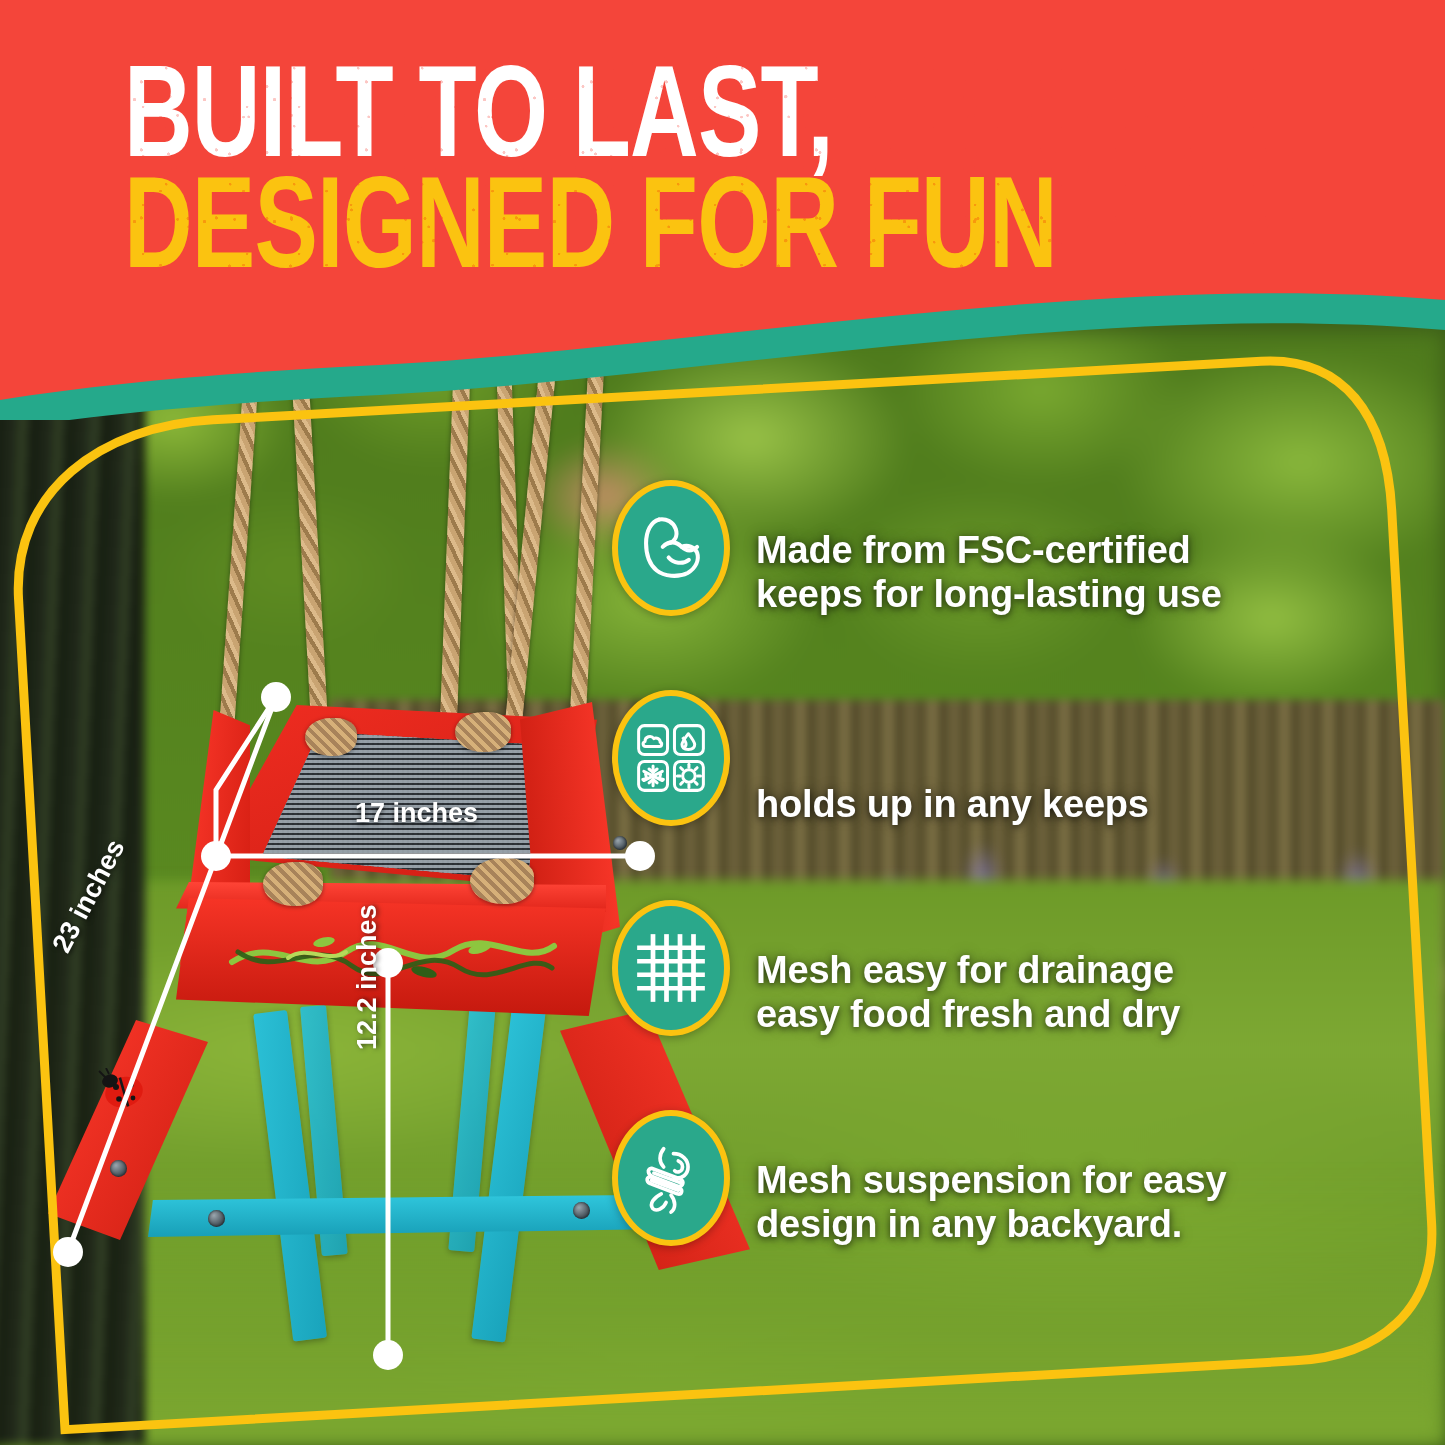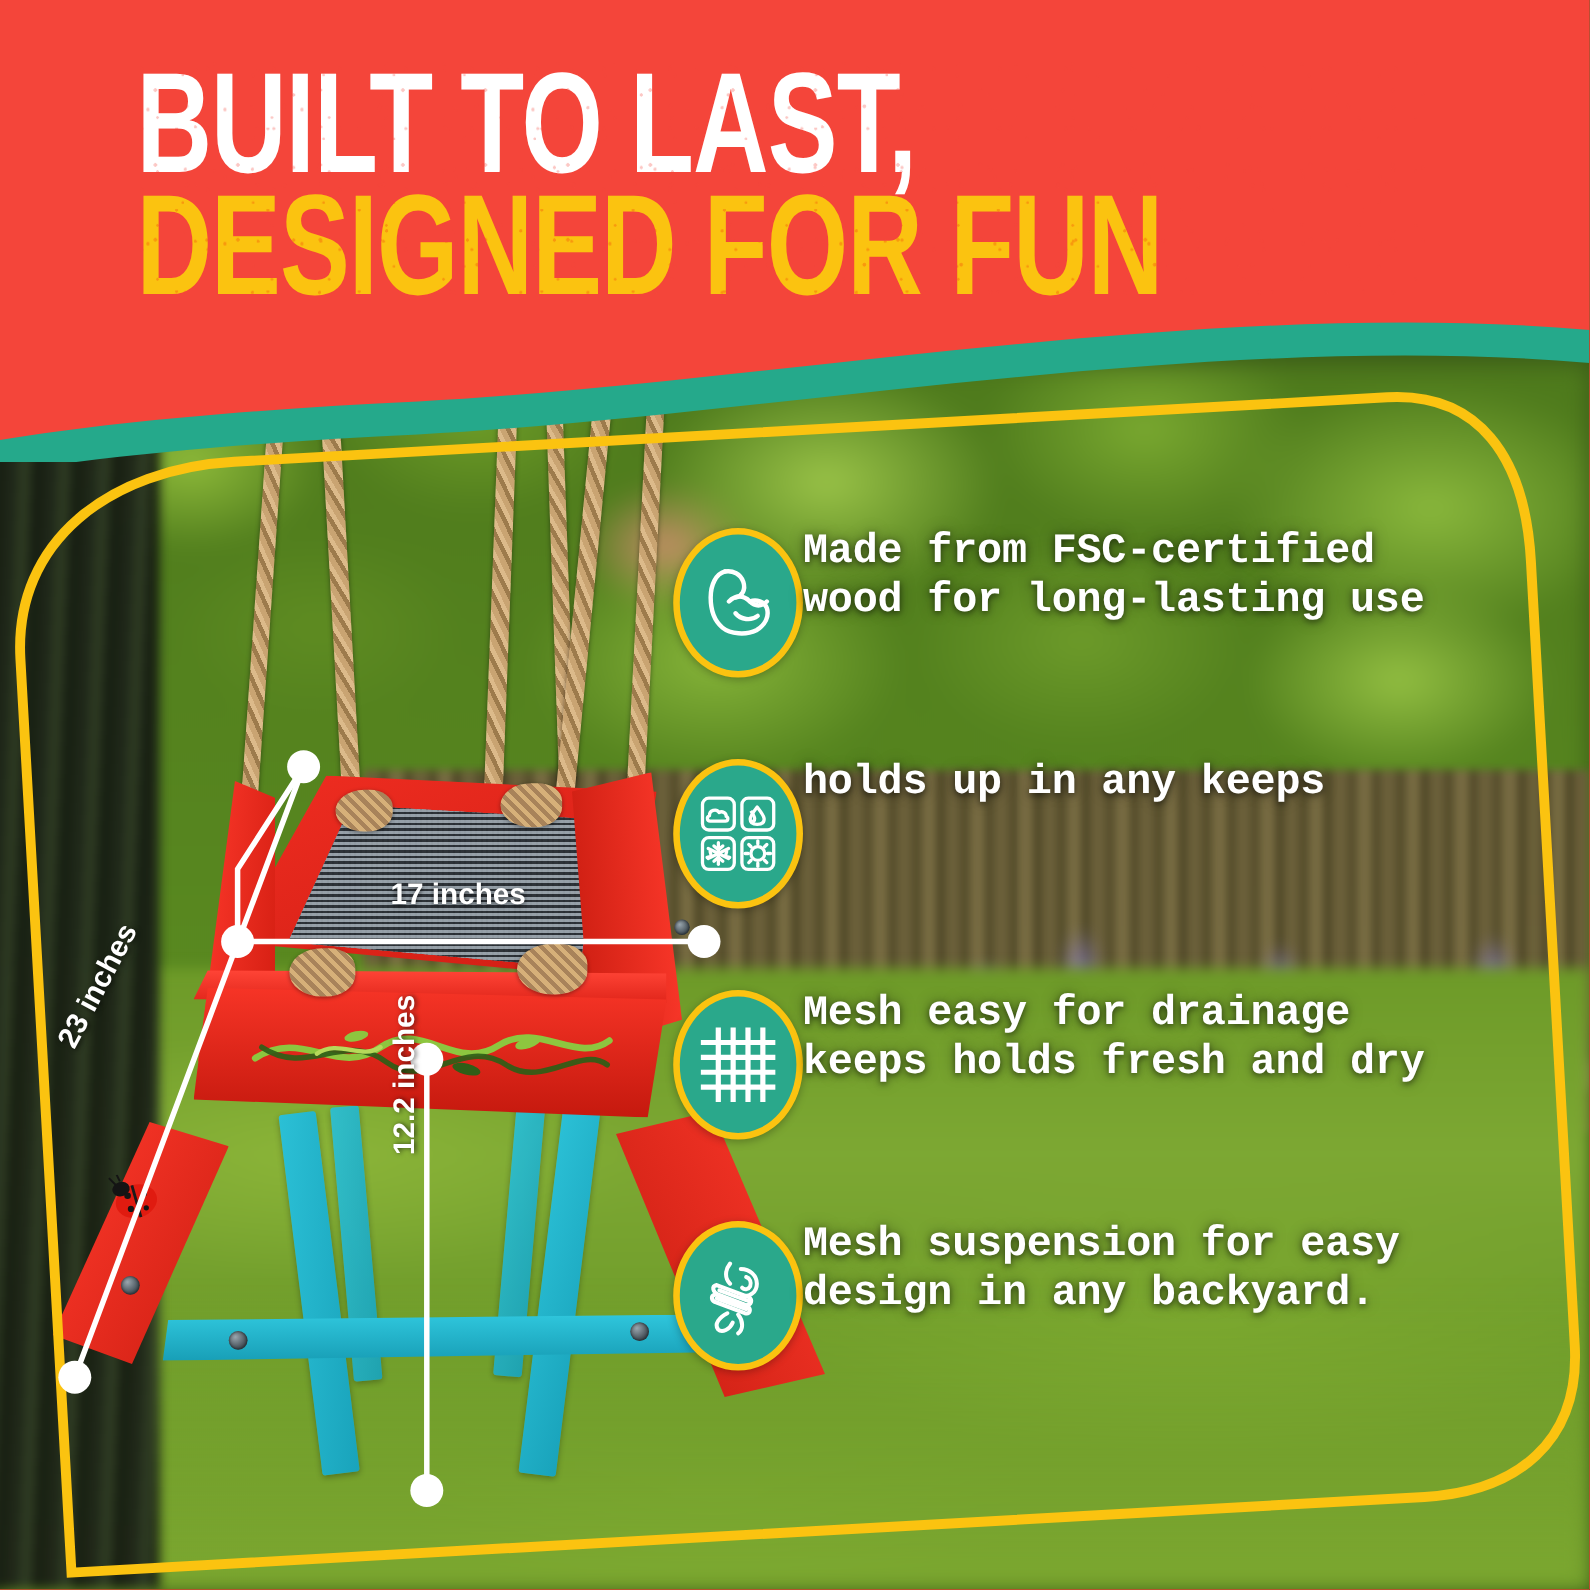--- a/index.html
+++ b/index.html
@@ -169,22 +169,22 @@
                radial-gradient(circle at 73% 82%, #F4453A 1.3px, transparent 1.7px);
              background-size:60px 55px, 75px 68px, 52px 49px, 88px 72px, 64px 58px,
                              79px 66px, 57px 52px, 70px 61px, 83px 74px, 61px 56px; }
 
   
   .frame { position:absolute; left:0; top:0; width:1445px; height:1445px; z-index:4;
            pointer-events:none; }
 
   
   .features { position:absolute; left:612px; top:480px; width:760px; z-index:7; }
-  .feature { position:relative; display:flex; align-items:flex-start; 
-             height:136px; margin-bottom:74px;font-family:Liberation Mono, monospace; }
+  .feature { position:relative; display:flex; align-items:flex-end; gap:26px;
+             height:136px; margin-bottom:74px; }
   .ficon { flex:0 0 auto; width:118px; height:136px; border-radius:50%;
            background:#2AA88B; border:6px solid #FBC310;
            display:flex; align-items:center; justify-content:center;
            box-shadow:0 2px 8px rgba(0,0,0,.28); }
   .ftext { color:#FFFFFF; font-size:38px; font-weight:bold; line-height:1.16;
            text-shadow:0 2px 6px rgba(0,0,0,.55), 0 0 14px rgba(0,0,0,.35);
            letter-spacing:-.2px; }
 
   
   .dims { position:absolute; left:0; top:0; width:1445px; height:1445px; z-index:8;
@@ -293,21 +293,21 @@
         <svg width="76" height="76" viewBox="0 0 64 64" fill="none" stroke="#fff" stroke-width="3.4" stroke-linecap="round" stroke-linejoin="round">
           <path d="M22,8 C15,10 11,18 11,28 C11,38 14,46 20,51 C26,56 38,57 46,53
                    C53,49 56,42 54,36 C52,31 46,29 41,31"></path>
           <path d="M22,8 C28,7 34,10 36,16 C38,22 35,27 30,28"></path>
           <path d="M25,31 C30,26 36,26 41,31 C45,35 50,35 54,31"></path>
           <path d="M30,40 C34,45 42,46 47,42"></path>
         </svg>
       </div>
       <div class="ftext">
         <div>Made from FSC-certified</div>
-        <div>wood for long-lasting use</div>
+        <div>keeps for long-lasting use</div>
       </div>
     </div>
 
     <div class="feature">
       <div class="ficon">
         <svg width="74" height="74" viewBox="0 0 64 64" fill="none" stroke="#fff" stroke-width="2.6" stroke-linejoin="round">
           <rect x="4" y="4" width="25" height="25" rx="5"></rect>
           <rect x="35" y="4" width="25" height="25" rx="5"></rect>
           <rect x="4" y="35" width="25" height="25" rx="5"></rect>
           <rect x="35" y="35" width="25" height="25" rx="5"></rect>
@@ -355,21 +355,21 @@
           <path d="M40,4 L40,60"></path>
             <path d="M52,4 L52,60"></path>
           <path d="M4,14 L60,14"></path>
             <path d="M4,26 L60,26"></path>
           <path d="M4,38 L60,38"></path>
             <path d="M4,50 L60,50"></path>
         </svg>
       </div>
       <div class="ftext">
         <div>Mesh easy for drainage</div>
-        <div>keeps holds fresh and dry</div>
+        <div>easy food fresh and dry</div>
       </div>
     </div>
 
     <div class="feature">
       <div class="ficon">
         <svg width="78" height="78" viewBox="0 0 64 64" fill="none" stroke="#fff" stroke-width="3" stroke-linecap="round" stroke-linejoin="round">
           <path d="M26,8 C22,13 22,19 26,23"></path>
           <path d="M34,12 C41,12 46,17 46,23 C46,29 41,33 35,32"></path>
           <path d="M38,18 C41,19 42,22 41,25 C40,27 37,28 35,26"></path>
           <path d="M18,28 L40,36"></path>

